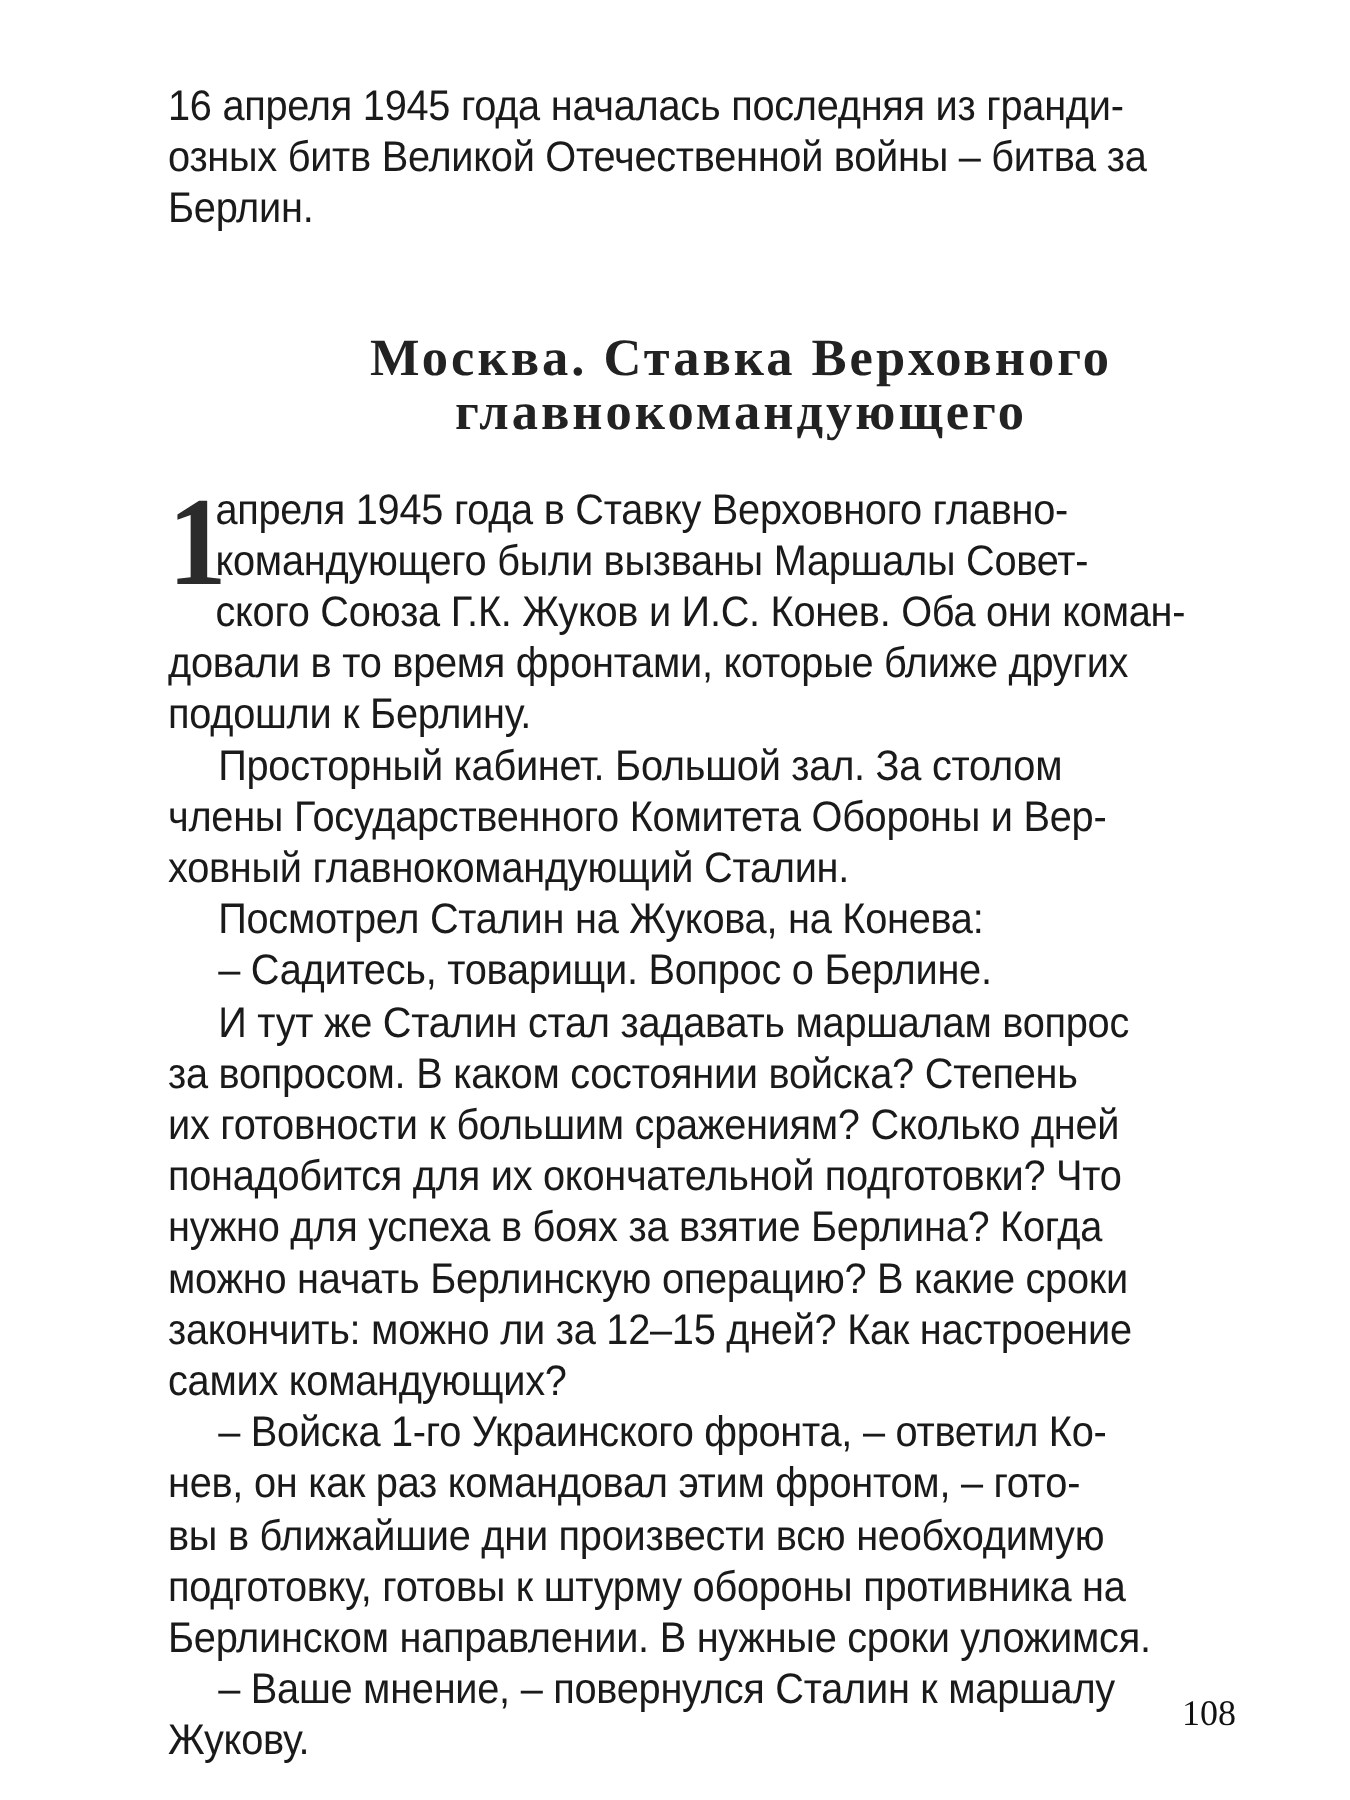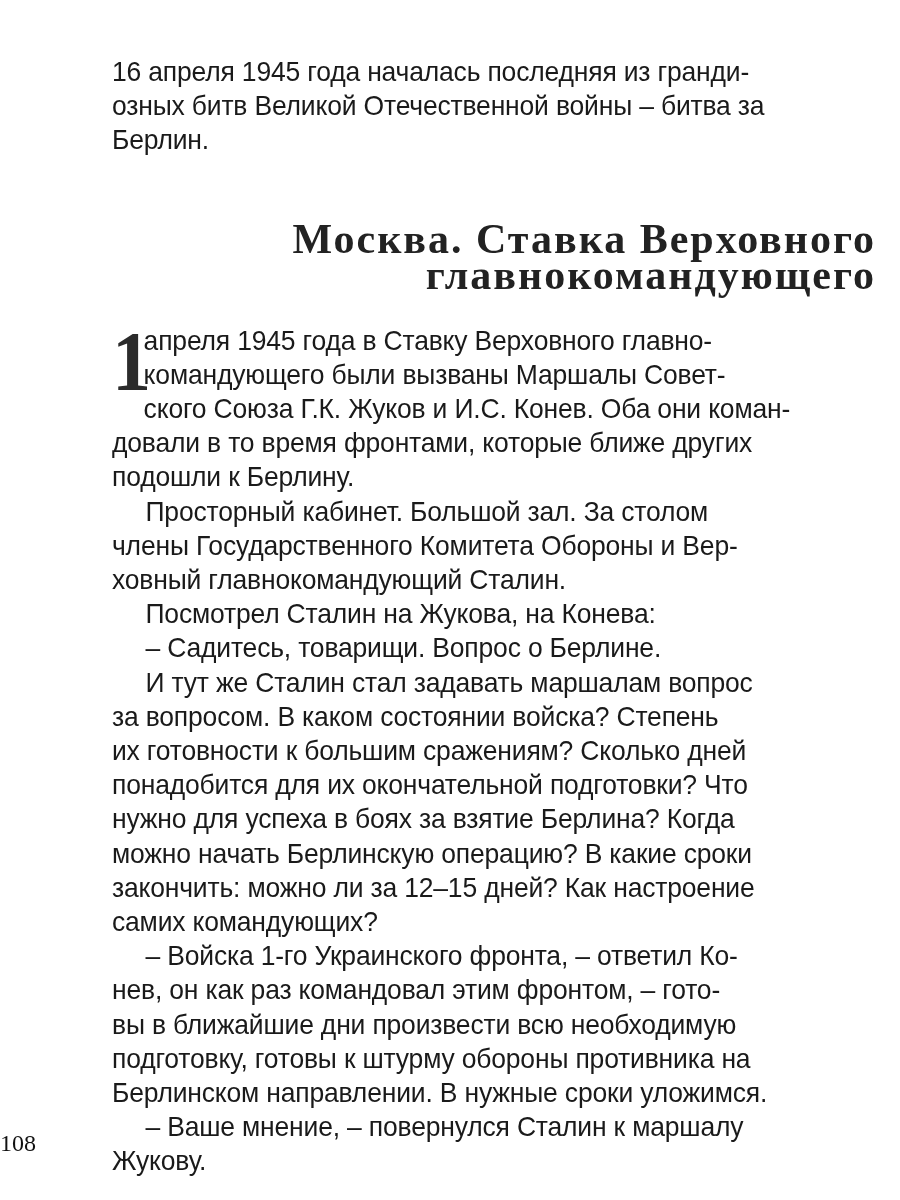--- a/index.html
+++ b/index.html
@@ -35,23 +35,23 @@
     }
     .para {
       margin: 0;
     }
     .intro {
       margin-bottom: 64px;
     }
     .heading {
       font-family: "Liberation Serif", serif;
       font-weight: bold;
-      font-size: 42px;
+      font-size: 35px;
       line-height: 36px;
-      text-align: right;
+      text-align: center;
       letter-spacing: 2px;
       color: #222;
       margin: 0 0 30px 0;
       width: 764px;
     }
     .heading span { display: block; }
     .dropcap {
       float: left;
       font-family: "Liberation Serif", serif;
       font-weight: bold;
@@ -62,21 +62,21 @@
       padding: 0;
       width: 26px;
       text-indent: 0;
     }
     .line { display: block; }
     .page-number {
       position: absolute;
       left: 0;
       top: 1130px;
       width: 824px;
-      text-align: left;
+      text-align: right;
       font-family: "Liberation Serif", serif;
       font-size: 24px;
       color: #111;
     }
   </style>
 </head>
 <body>
 
 <div class="page">
 

